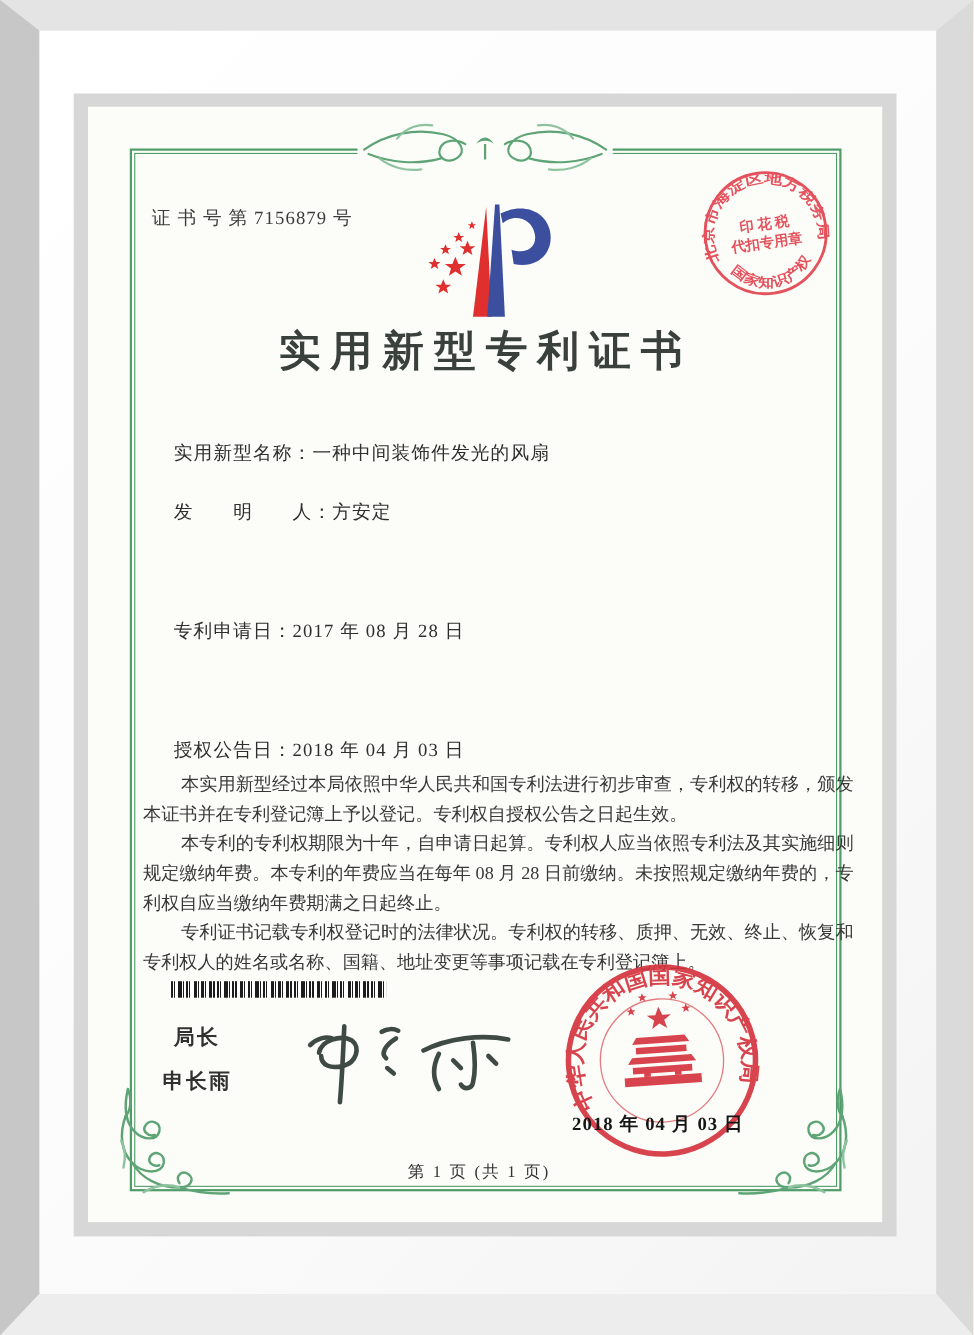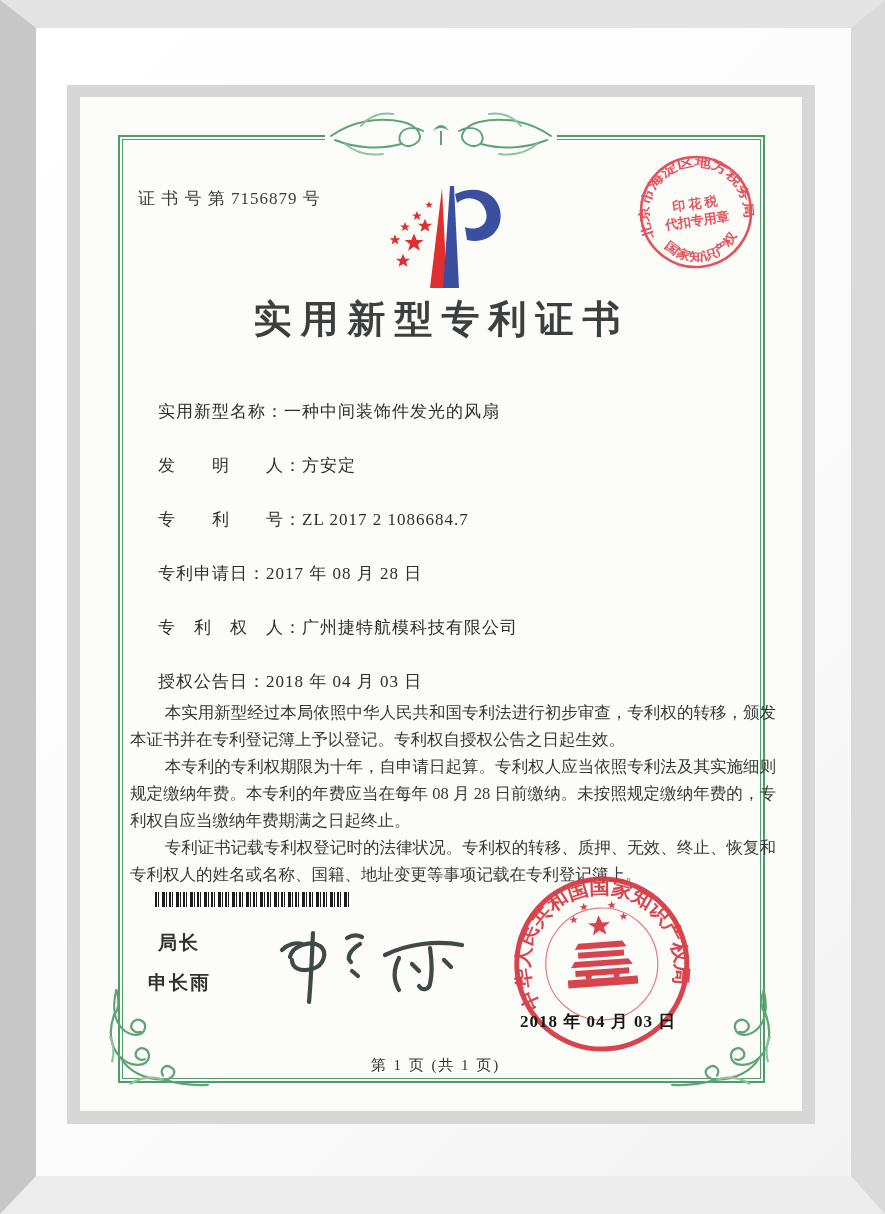--- a/index.html
+++ b/index.html
@@ -149,28 +149,22 @@
   </svg>
 
   <div class="abs title">实用新型专利证书</div>
 
   <div class="abs field" style="top:454px">
     <span>发　　明　　人：</span><span>方安定</span>
   </div>
   <div class="abs field" style="top:400px">
     <span>实用新型名称：</span><span>一种中间装饰件发光的风扇</span>
   </div>
-  <div class="abs field" style="top:508px">
-    <span>专　　利　　号：</span><span>ZL 2017 2 1086684.7</span>
-  </div>
   <div class="abs field" style="top:562px">
     <span>专利申请日：</span><span>2017 年 08 月 28 日</span>
-  </div>
-  <div class="abs field" style="top:616px">
-    <span>专　利　权　人：</span><span>广州捷特航模科技有限公司</span>
   </div>
   <div class="abs field" style="top:670px">
     <span>授权公告日：</span><span>2018 年 04 月 03 日</span>
   </div>
 
   <div class="abs body-text">
     <p>本实用新型经过本局依照中华人民共和国专利法进行初步审查，专利权的转移，颁发本证书并在专利登记簿上予以登记。专利权自授权公告之日起生效。</p>
     <p>本专利的专利权期限为十年，自申请日起算。专利权人应当依照专利法及其实施细则规定缴纳年费。本专利的年费应当在每年 08 月 28 日前缴纳。未按照规定缴纳年费的，专利权自应当缴纳年费期满之日起终止。</p>
     <p>专利证书记载专利权登记时的法律状况。专利权的转移、质押、无效、终止、恢复和专利权人的姓名或名称、国籍、地址变更等事项记载在专利登记簿上。</p>
   </div>

